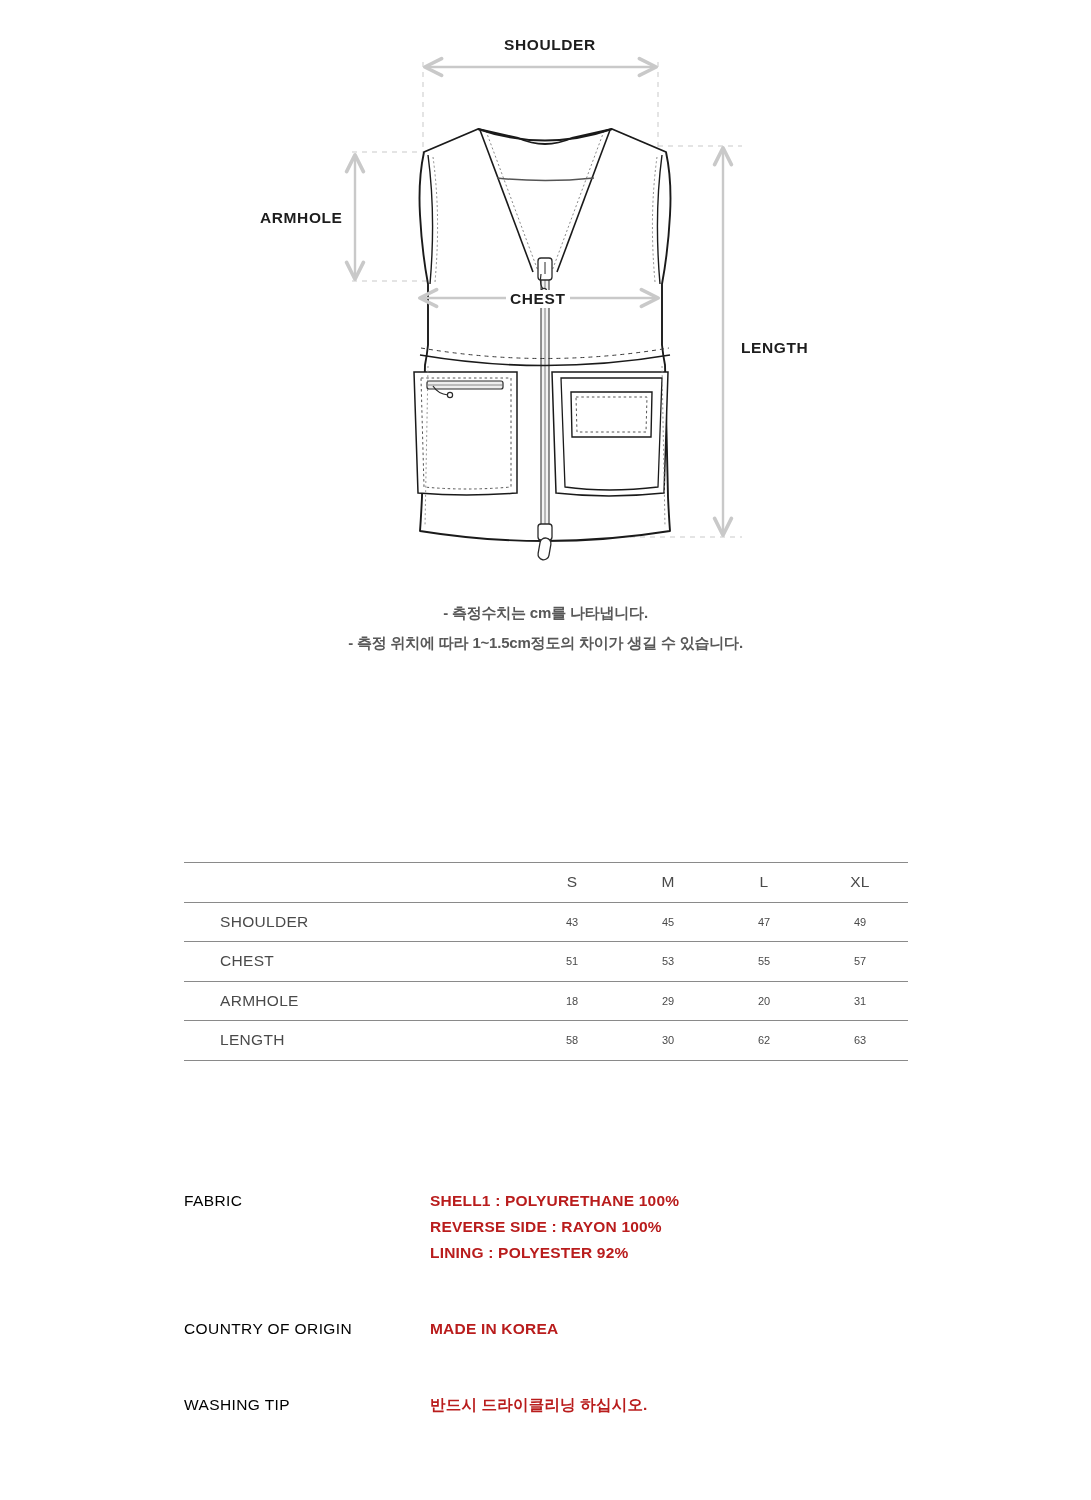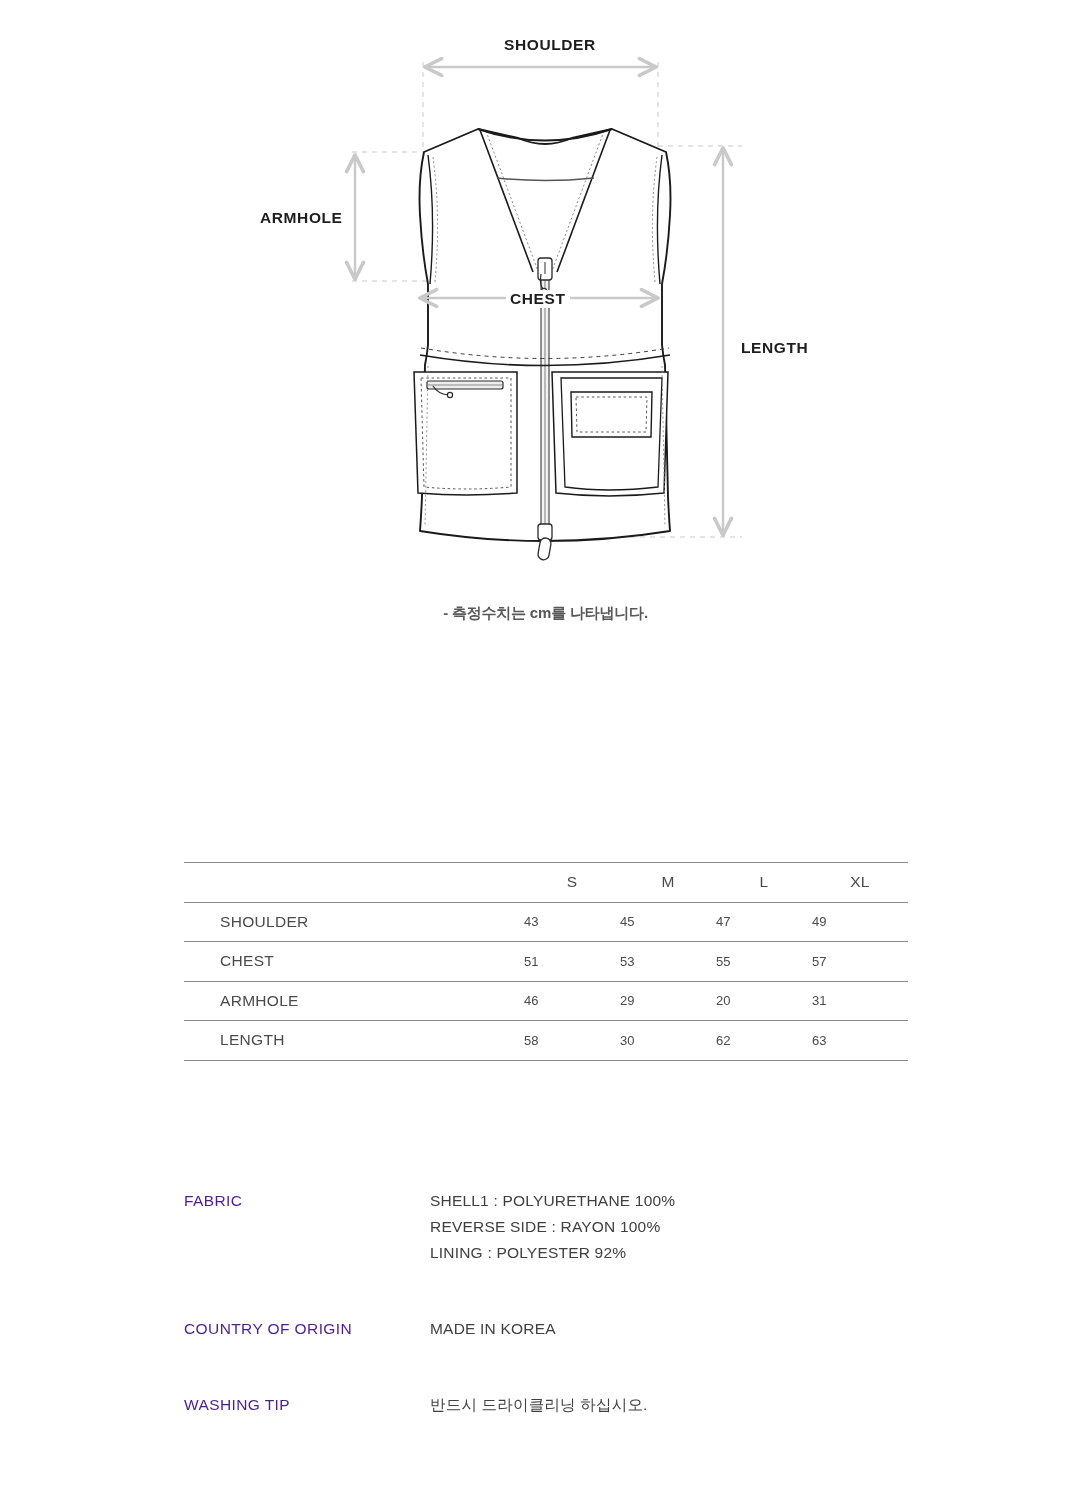--- a/index.html
+++ b/index.html
@@ -85,22 +85,22 @@
     color: #4a4a4a;
     letter-spacing: 0.3px;
   }
   .col-head {
     text-align: center;
     font-size: 15.5px;
     color: #4a4a4a;
     letter-spacing: 0.3px;
   }
   .cell-val {
-    text-align: left;
-    font-size: 13px;
+    text-align: center;
+    font-size: 11px;
     color: #4a4a4a;
   }
   .c-label { width: 340px; }
   .c-size  { width: 96px; }
 
   
   #info-block {
     position: absolute;
     left: 184px;
     top: 1188px;
@@ -109,29 +109,30 @@
   .info-row {
     display: flex;
     align-items: flex-start;
     margin-bottom: 50px;
   }
   .info-row:last-child { margin-bottom: 0; }
   .info-key {
     width: 246px;
     flex: 0 0 246px;
     font-size: 15.5px;
-    color: #4c1d95;
+    color: #000000;
     letter-spacing: 0.4px;
     line-height: 26px;
   }
   .info-val {
     font-size: 15.5px;
-    color: #404040;
+    color: #b91c1c;
     letter-spacing: 0.2px;
     line-height: 26px;
+    font-weight: bold;
   }
   .info-val div { white-space: nowrap; }
 </style>
 </head>
 <body>
 
 <div id="illustration-block">
 
   <svg id="tech-drawing" width="1091" height="580" viewBox="0 0 1091 580">
     <defs>
@@ -245,20 +246,21 @@
   </svg>
 
   <div class="dim-label" id="label-shoulder">SHOULDER</div>
   <div class="dim-label" id="label-armhole">ARMHOLE</div>
   <div class="dim-label" id="label-chest">CHEST</div>
   <div class="dim-label" id="label-length">LENGTH</div>
 </div>
 
 <div id="notes">
   <div class="note-line">- 측정수치는 cm를 나타냅니다.</div>
+  <div class="note-line">- 측정 위치에 따라 1~1.5cm정도의 차이가 생길 수 있습니다.</div>
 </div>
 
 <table id="size-table">
   <colgroup>
     <col class="c-label">
       <col class="c-size">
       <col class="c-size">
     <col class="c-size">
       <col class="c-size">
   </colgroup>
@@ -282,21 +284,21 @@
     <tr>
       <td class="row-label tbl-rule">CHEST</td>
       <td class="cell-val tbl-rule">51</td>
       <td class="cell-val tbl-rule">53</td>
       <td class="cell-val tbl-rule">55</td>
       <td class="cell-val tbl-rule">57</td>
     </tr>
 
     <tr>
       <td class="row-label tbl-rule">ARMHOLE</td>
-      <td class="cell-val tbl-rule">46</td>
+      <td class="cell-val tbl-rule">18</td>
       <td class="cell-val tbl-rule">29</td>
       <td class="cell-val tbl-rule">20</td>
       <td class="cell-val tbl-rule">31</td>
     </tr>
 
     <tr>
       <td class="row-label tbl-rule tbl-bottom">LENGTH</td>
       <td class="cell-val tbl-rule tbl-bottom">58</td>
       <td class="cell-val tbl-rule tbl-bottom">30</td>
       <td class="cell-val tbl-rule tbl-bottom">62</td>

